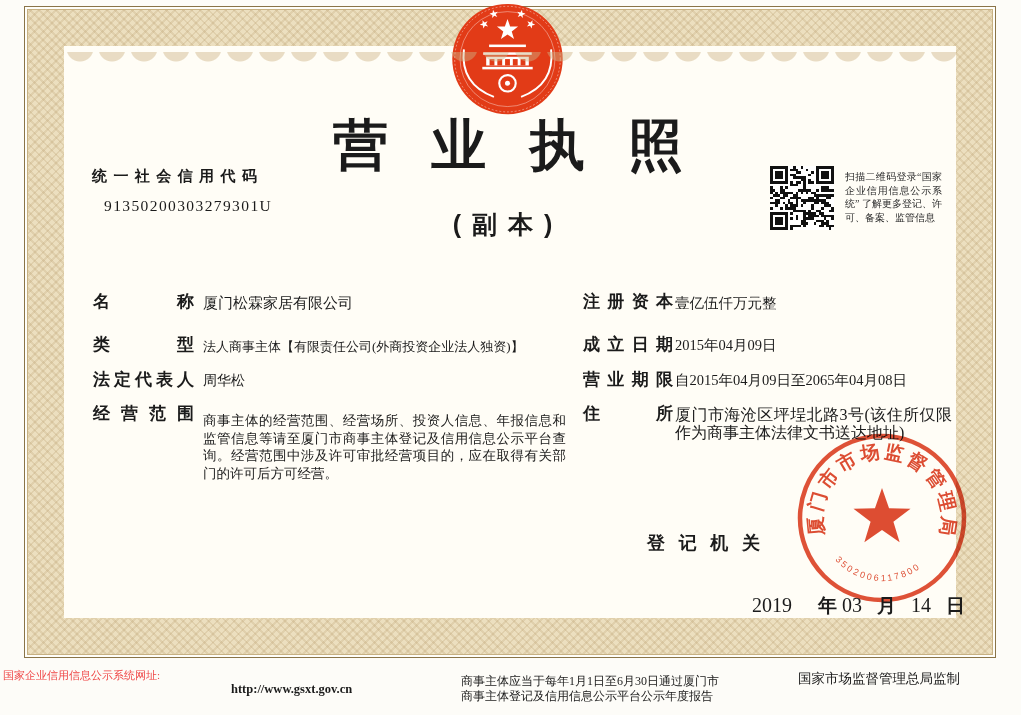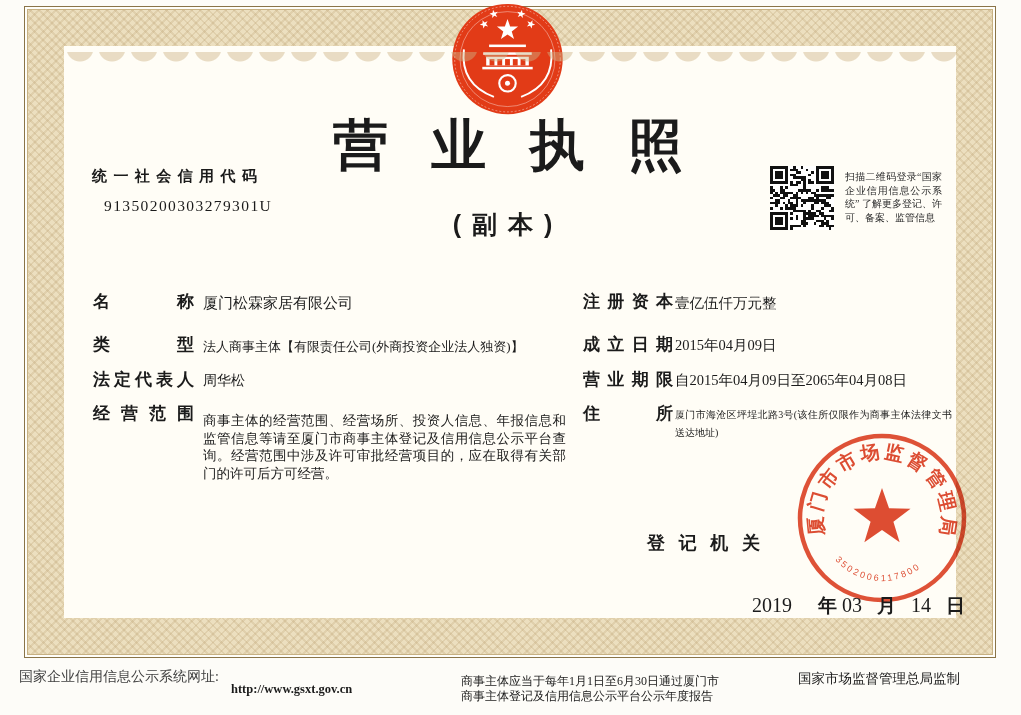--- a/index.html
+++ b/index.html
@@ -60,29 +60,29 @@
   .vL{left:203px;}
   .vR{left:675px;}
   .r1{top:292px;} .r2{top:335px;} .r3{top:370px;} .r4{top:404px;}
   .v-name{top:294px;font-size:15px;font-family:Liberation Mono, monospace;}
   .v-type{top:338px;font-size:13px;}
   .v-rep{top:372px;font-size:14px;}
   .v-scope{top:412px;width:363px;font-size:13.5px;line-height:17.5px;text-align:justify;}
   .v-capital{top:294px;font-size:14.5px;}
   .v-est{top:336px;font-size:14.5px;}
   .v-term{top:371px;font-size:14.5px;}
-  .v-addr{top:406px;width:277px;font-size:10px;line-height:18px;text-align:justify;}
+  .v-addr{top:406px;width:277px;font-size:16px;line-height:18px;text-align:justify;}
   .registry{left:647px;top:531px;width:113px;font-family:var(--sans);font-weight:700;font-size:18px;}
   .seal{left:794px;top:430px;width:176px;height:176px;z-index:6;mix-blend-mode:multiply;}
   .date-row{left:752px;top:593px;display:flex;align-items:baseline;z-index:7;}
   .date-row .num{font-family:var(--serif);font-size:20px;}
   .date-row .unit{font-family:var(--sans);font-weight:700;font-size:19px;}
   .g1{margin-left:26px;} .g2{margin-left:5px;} .g3{margin-left:15px;}
   
-  .f-left{left:19px;top:668px;font-size:14px;color:#404040;}
+  .f-left{left:3px;top:668px;font-size:11px;color:#ef4444;}
   .f-url{left:231px;top:682px;font-size:12.5px;font-weight:700;}
   .f-mid{left:461px;top:674px;width:272px;font-size:12px;line-height:14.5px;}
   .f-right{left:798px;top:670px;font-size:13.5px;}
 </style>
 </head>
 <body>
 
 <div class="page">
 
   <div class="frame">

